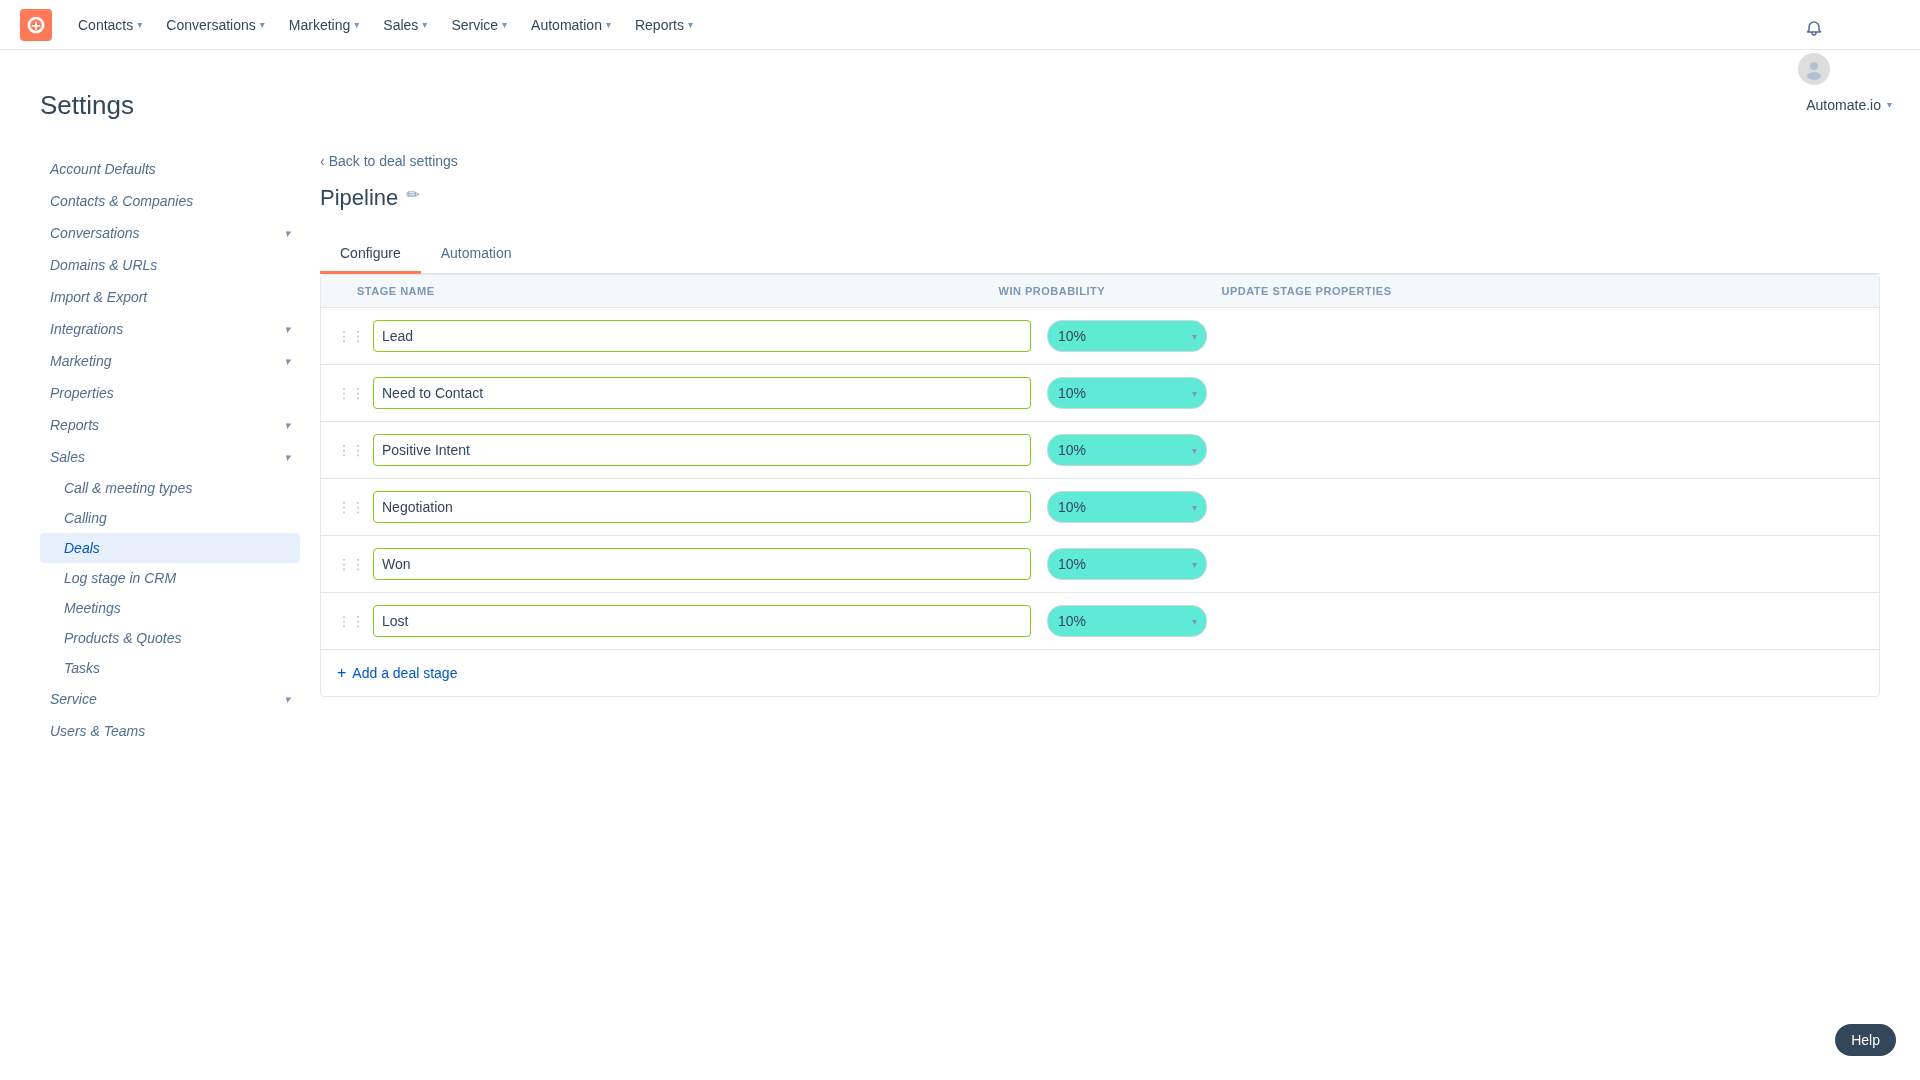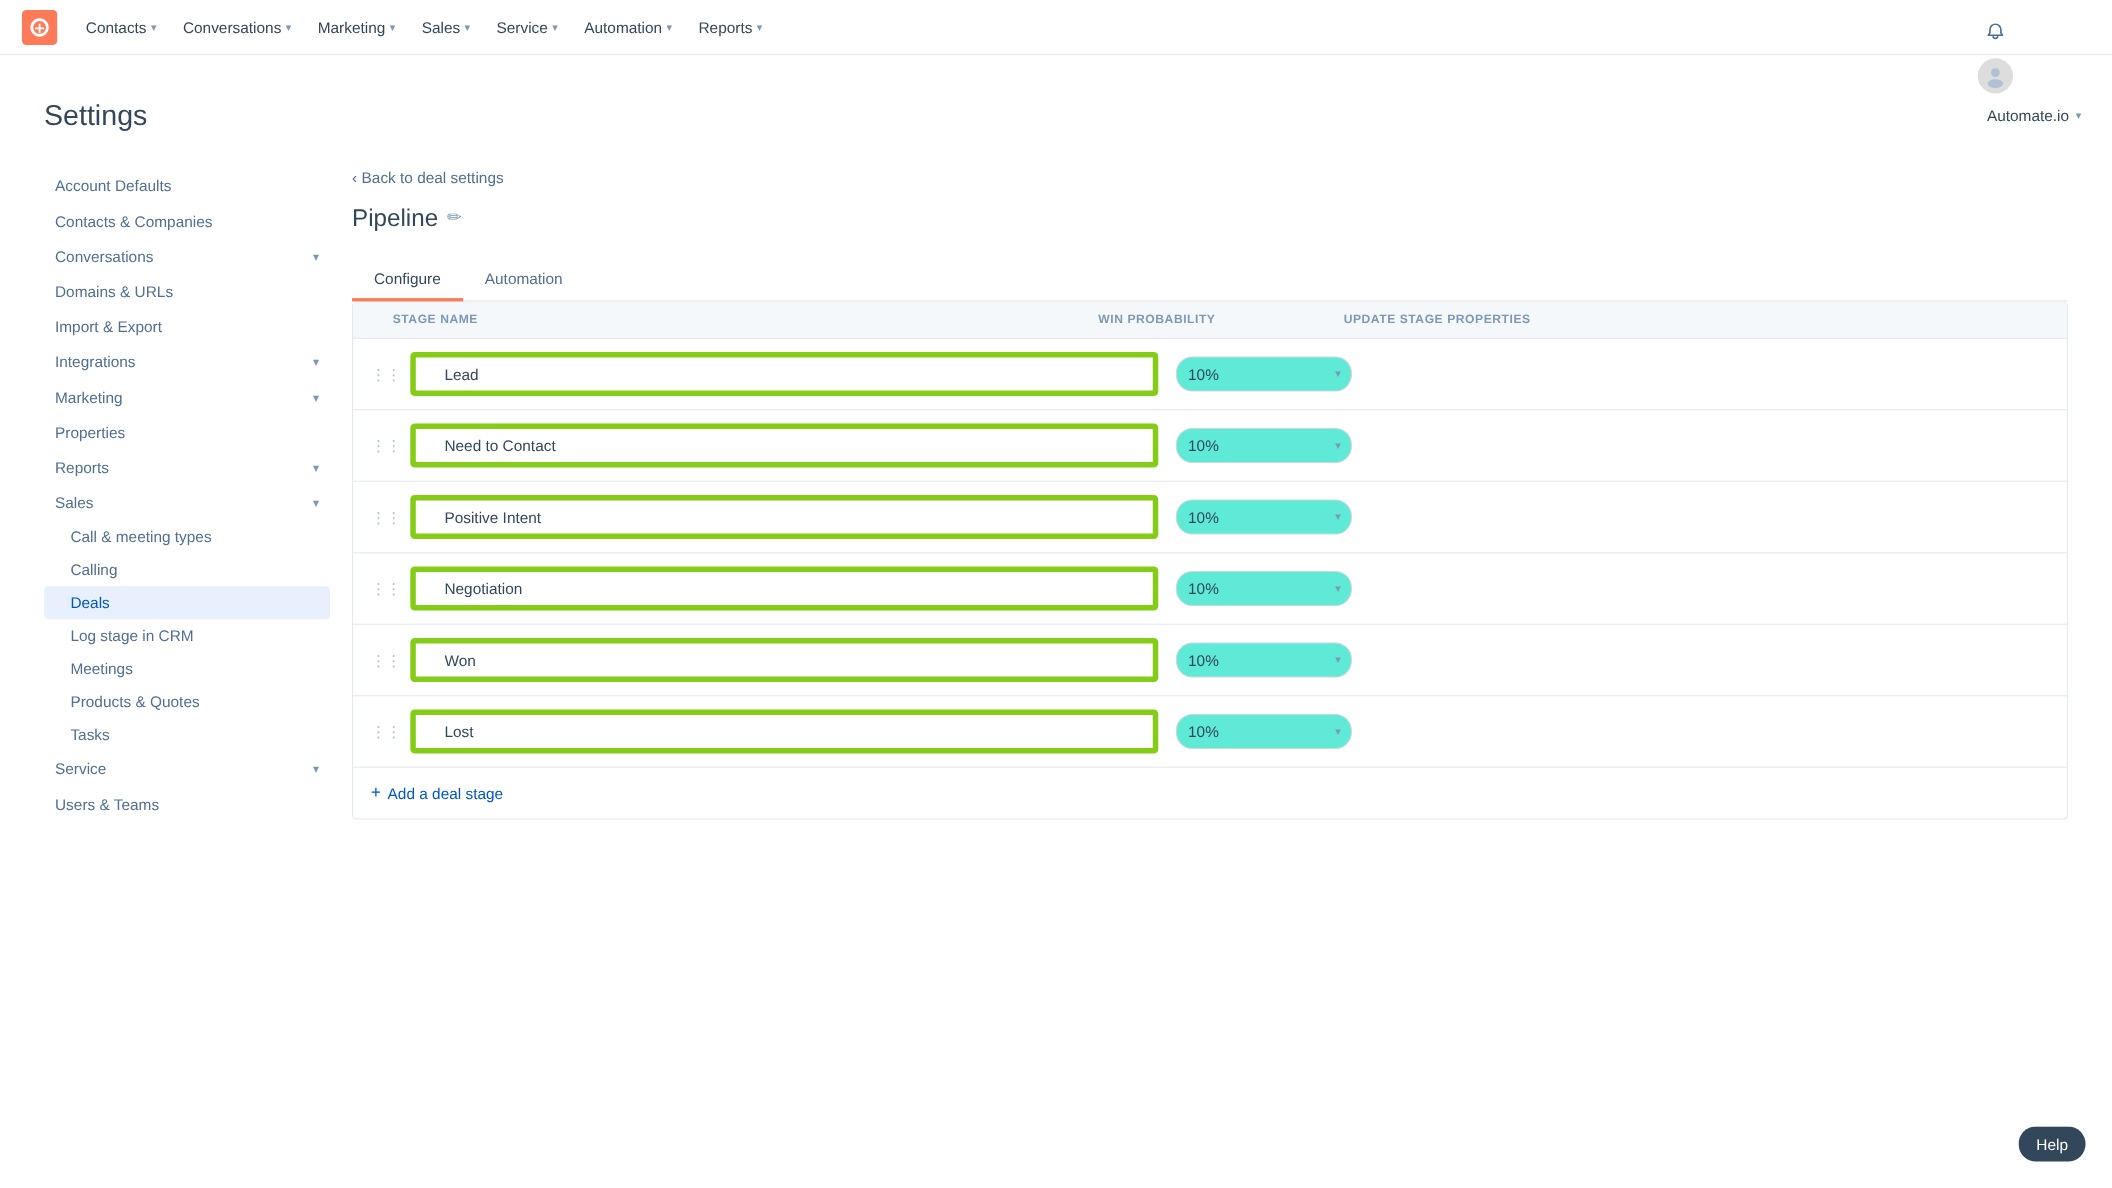--- a/index.html
+++ b/index.html
@@ -85,20 +85,21 @@
     .content-area {
       display: flex;
       gap: 0;
     }
 
     
     .sidebar {
       width: 280px;
       flex-shrink: 0;
       padding-right: 20px;
+      font-style: italic;
     }
     .sidebar-item {
       padding: 8px 10px;
       cursor: pointer;
       color: #516f90;
       font-size: 14px;
       border-radius: 4px;
       display: flex; align-items: center; justify-content: space-between;
     }
     .sidebar-subitem {
@@ -119,21 +120,21 @@
     }
     .back-link {
       display: inline-flex; align-items: center; gap: 4px;
       color: #516f90;
       font-size: 14px;
       cursor: pointer;
       margin-bottom: 16px;
       text-decoration: none;
     }
     .panel-title {
-      display: flex; align-items: center; gap: 8px;
+      display: flex; align-items: flex-start; gap: 8px;
       font-size: 22px;
       font-weight: 500;
       color: #33475b;
       margin-bottom: 24px;
     }
     .edit-icon {
       color: #7c98b6;
       cursor: pointer;
       font-size: 16px;
     }
@@ -188,23 +189,23 @@
     .pipeline-row:last-child { border-bottom: none; }
     .drag-handle {
       color: #b0c1d4;
       margin-right: 8px;
       cursor: grab;
       font-size: 14px;
       flex-shrink: 0;
     }
     .stage-input {
       flex: 1;
-      border: 5px solid #84cc16;
-      border-radius: 4px;
-      padding: 7px 26px;
+      border: 1px solid #84cc16;
+      border-radius: 4px;
+      padding: 7px 8px;
       font-size: 14px;
       color: #33475b;
       background: #fff;
       outline: none;
       min-width: 0;
     }
     .prob-select-wrap {
       width: 160px;
       margin-left: 16px;
       position: relative;

